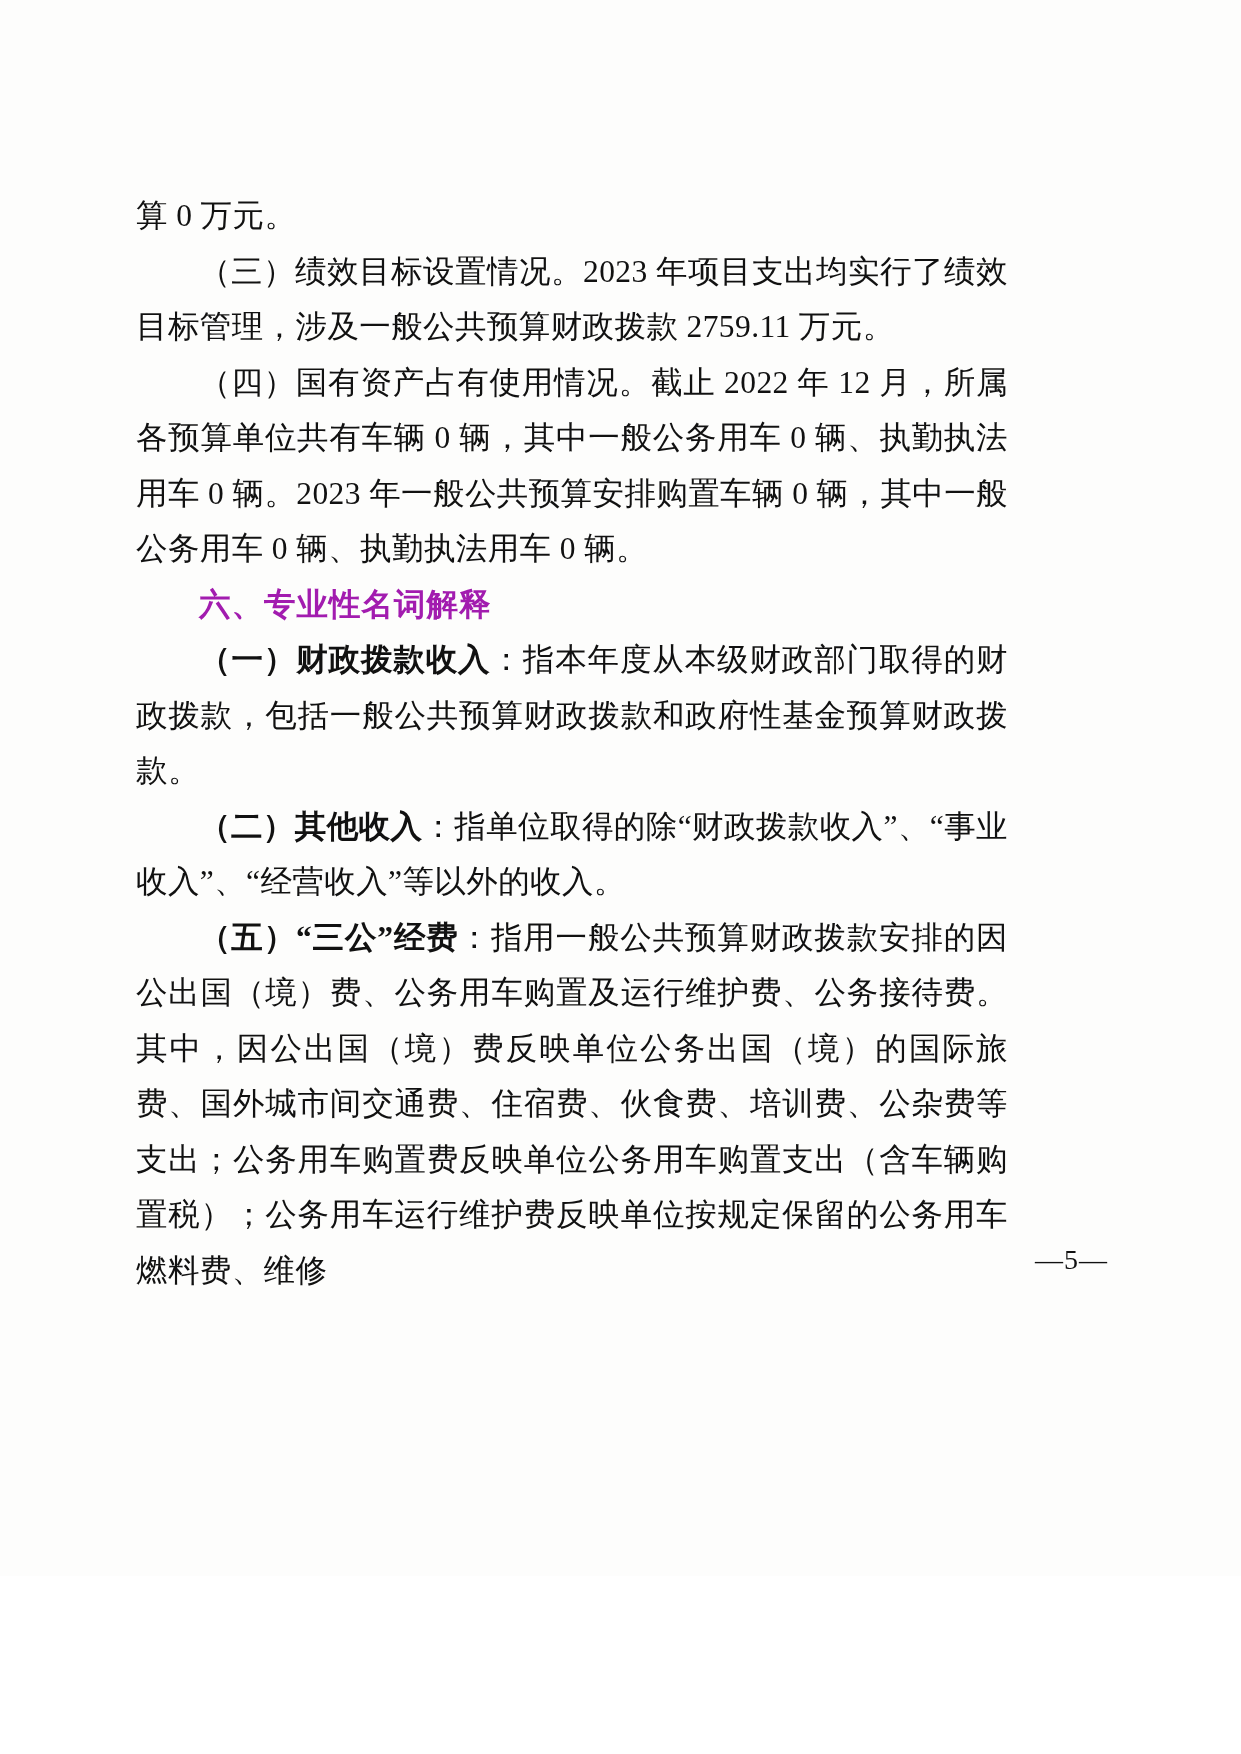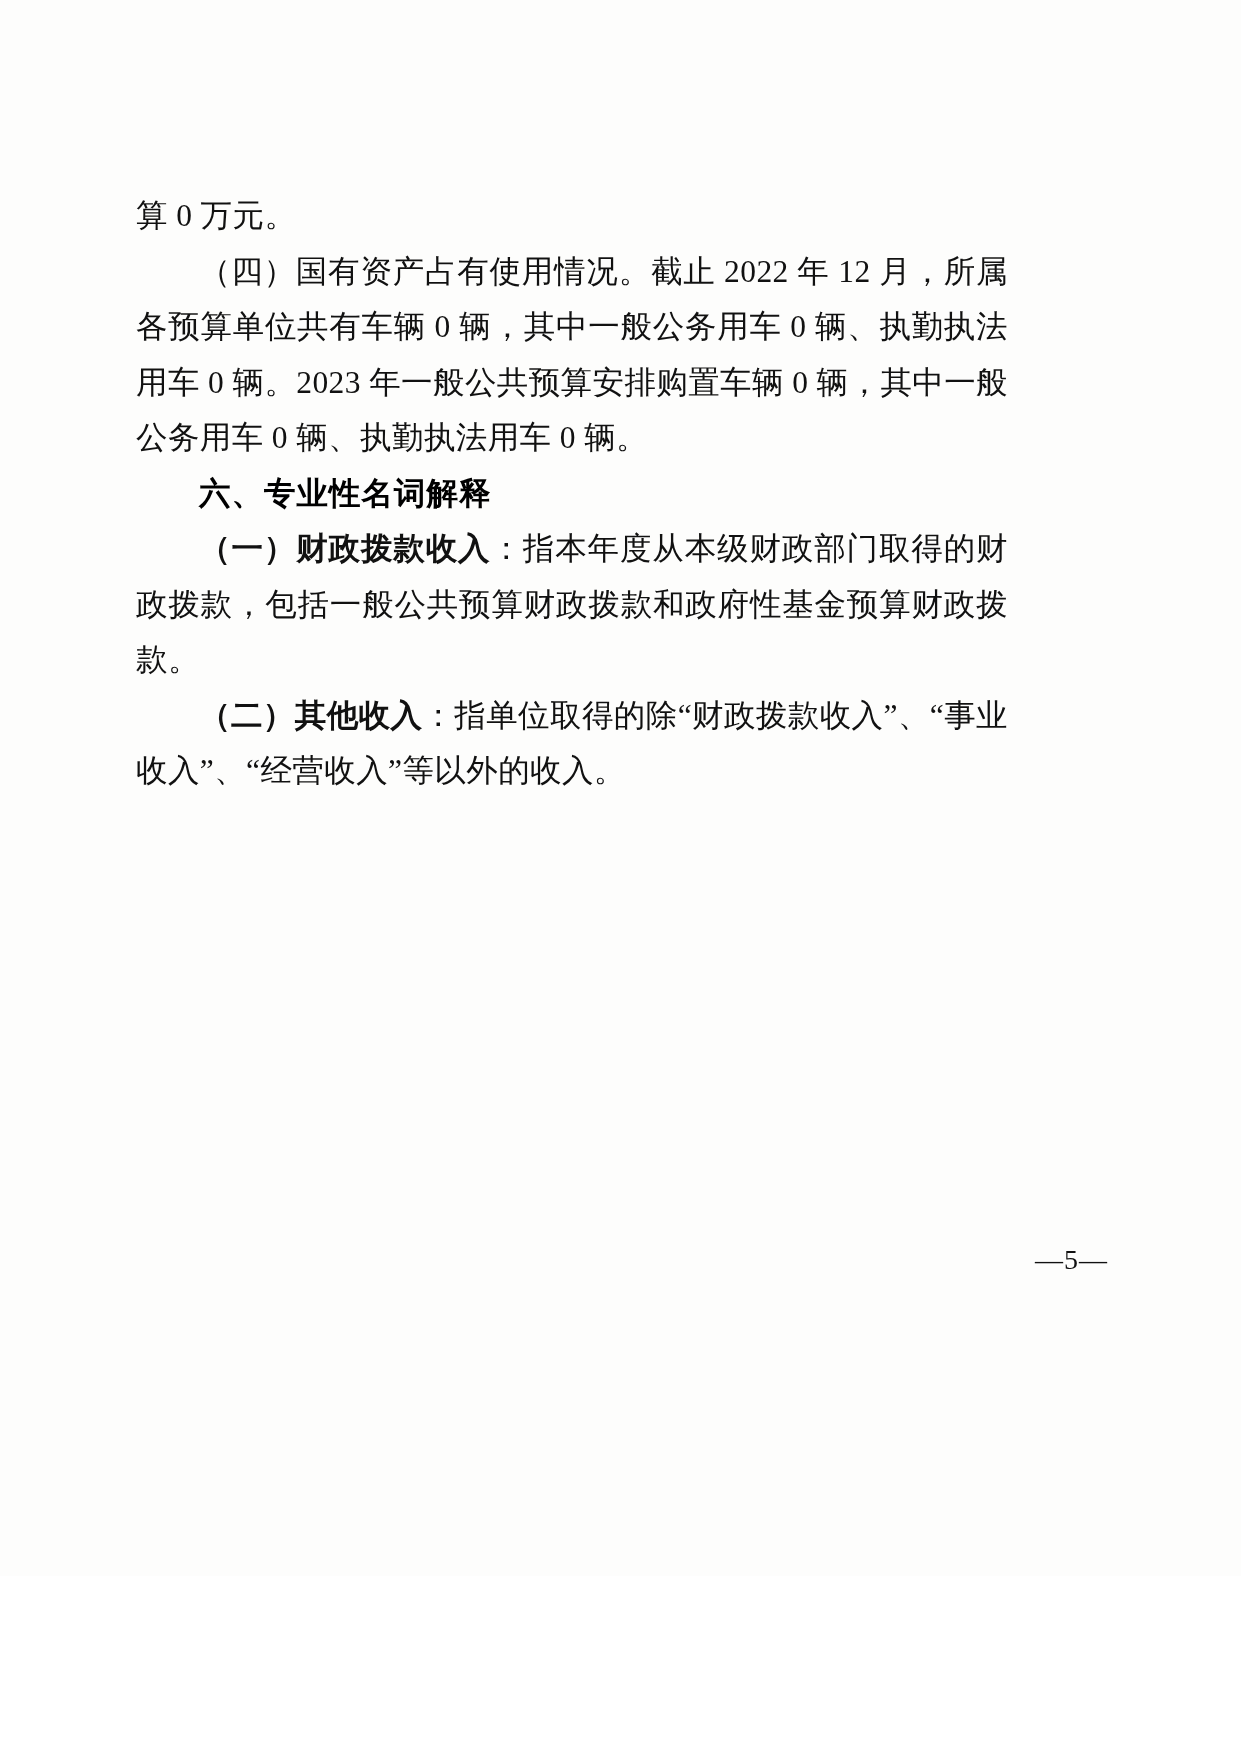--- a/index.html
+++ b/index.html
@@ -46,21 +46,21 @@
   }
   
   .section-heading {
     font-family: "Liberation Sans", "DejaVu Sans", sans-serif;
     font-weight: bold;
     font-size: 31.5px;
     line-height: 55.5px;
     text-indent: 63px;
     letter-spacing: 1px;
     margin: 0;
-    color: #000000;
+    color: #a21caf;
   }
   
   .term {
     font-family: "Liberation Serif", "DejaVu Serif", serif;
     font-weight: 600;
   }
   .footer {
     position: absolute;
     left: 0;
     right: 0;
@@ -75,29 +75,31 @@
 </style>
 </head>
 <body>
 
 <div class="page">
 
   <div class="content">
 
     <p class="para">算 0 万元。</p>
 
+    <p class="para indent">（三）绩效目标设置情况。2023 年项目支出均实行了绩效目标管理，涉及一般公共预算财政拨款 2759.11 万元。</p>
 
     <p class="para indent">（四）国有资产占有使用情况。截止 2022 年 12 月，所属各预算单位共有车辆 0 辆，其中一般公务用车 0 辆、执勤执法用车 0 辆。2023 年一般公共预算安排购置车辆 0 辆，其中一般公务用车 0 辆、执勤执法用车 0 辆。</p>
 
     <h2 class="section-heading">六、专业性名词解释</h2>
 
     <p class="para indent"><span class="term">（一）</span><span class="term">财政拨款收入</span><span>：</span><span>指本年度从本级财政部门取得的财政拨款，包括一般公共预算财政拨款和政府性基金预算财政拨款。</span></p>
 
     <p class="para indent"><span class="term">（二）</span><span class="term">其他收入</span><span>：</span><span>指单位取得的除“财政拨款收入”、“事业收入”、“经营收入”等以外的收入。</span></p>
 
 
 
+    <p class="para indent"><span class="term">（五）</span><span class="term">“三公”经费</span><span>：</span><span>指用一般公共预算财政拨款安排的因公出国（境）费、公务用车购置及运行维护费、公务接待费。其中，因公出国（境）费反映单位公务出国（境）的国际旅费、国外城市间交通费、住宿费、伙食费、培训费、公杂费等支出；公务用车购置费反映单位公务用车购置支出（含车辆购置税）；公务用车运行维护费反映单位按规定保留的公务用车燃料费、维修</span></p>
 
   </div>
 
   <div class="footer">—5—</div>
 
 </div>
 
 </body></html>

